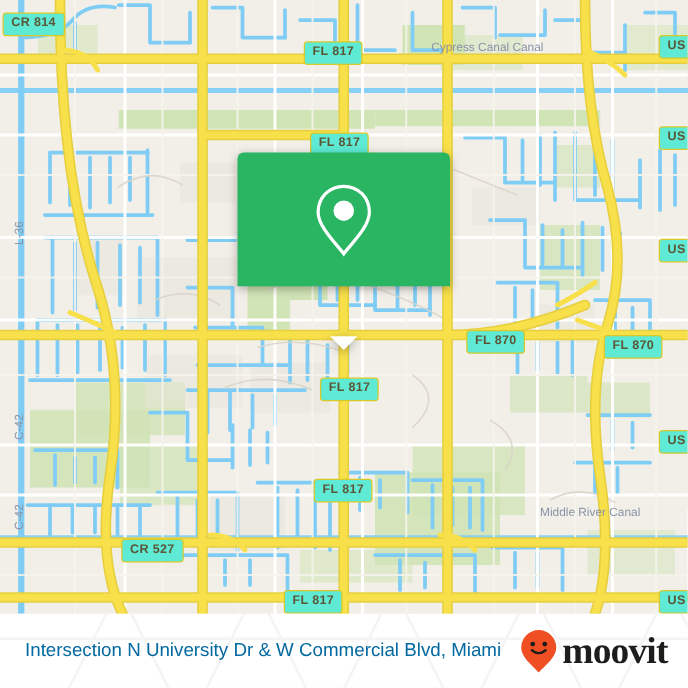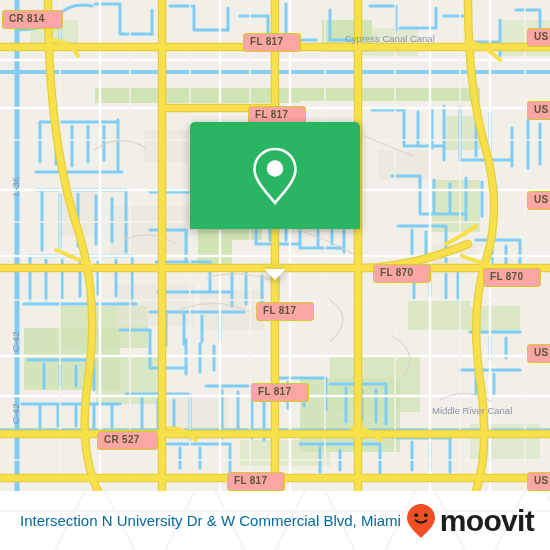--- a/index.html
+++ b/index.html
@@ -27,29 +27,29 @@
     width: 550px;
     height: 491px;
     background: #f2efe9;
     overflow: hidden;
   }
   #map svg { display: block; }
 
   
   .shield {
     position: absolute;
-    background: #fca5a5;
+    background: #5eead4;
     border: 1.5px solid #d8c92b;
     border-radius: 3px;
     color: #5a5636;
     font-size: 10px;
     font-weight: bold;
     letter-spacing: .3px;
     line-height: 1;
-    padding: 3px 17px 4px 6px;
+    padding: 3px 6px 4px 6px;
     white-space: nowrap;
     font-family: "Liberation Sans", sans-serif;
     box-sizing: border-box;
   }
   .water-label {
     position: absolute;
     color: #8a93a6;
     font-size: 9.5px;
     white-space: nowrap;
     font-family: "Liberation Sans", sans-serif;
@@ -152,21 +152,21 @@
     display: flex;
     align-items: center;
     gap: 4px;
   }
   #brand-text {
     font-size: 30px;
     font-weight: bold;
     color: #1d1d1b;
     letter-spacing: -0.7px;
     line-height: 1;
-    font-family: Liberation Sans, sans-serif;
+    font-family: Liberation Serif, serif;
   }
 </style>
 </head>
 <body>
 
 <div id="root">
 
   <div id="map">
     <svg width="550" height="491" viewBox="0 0 550 491">
       <defs>

